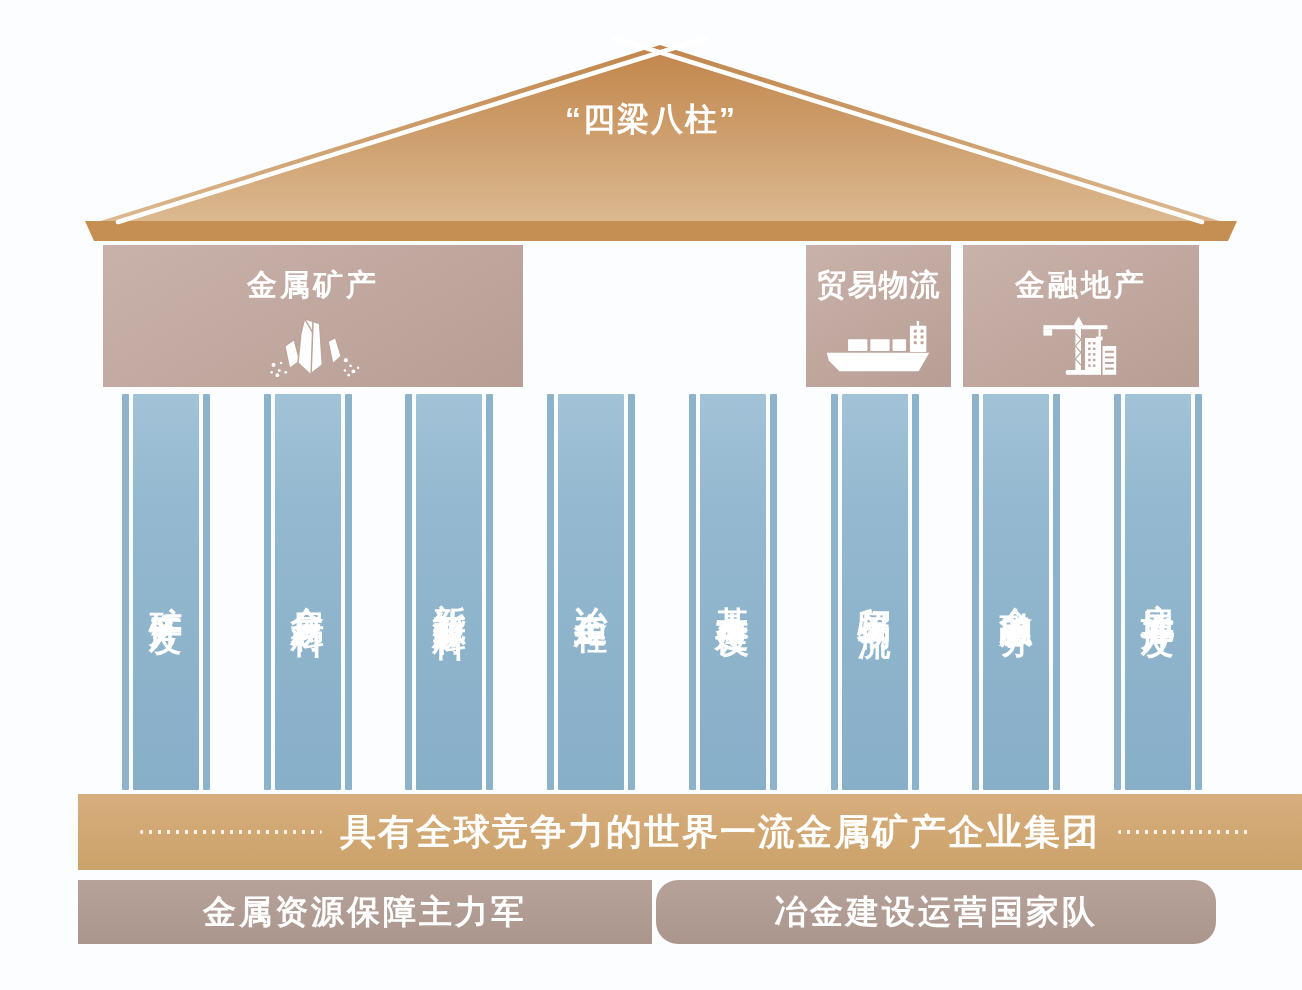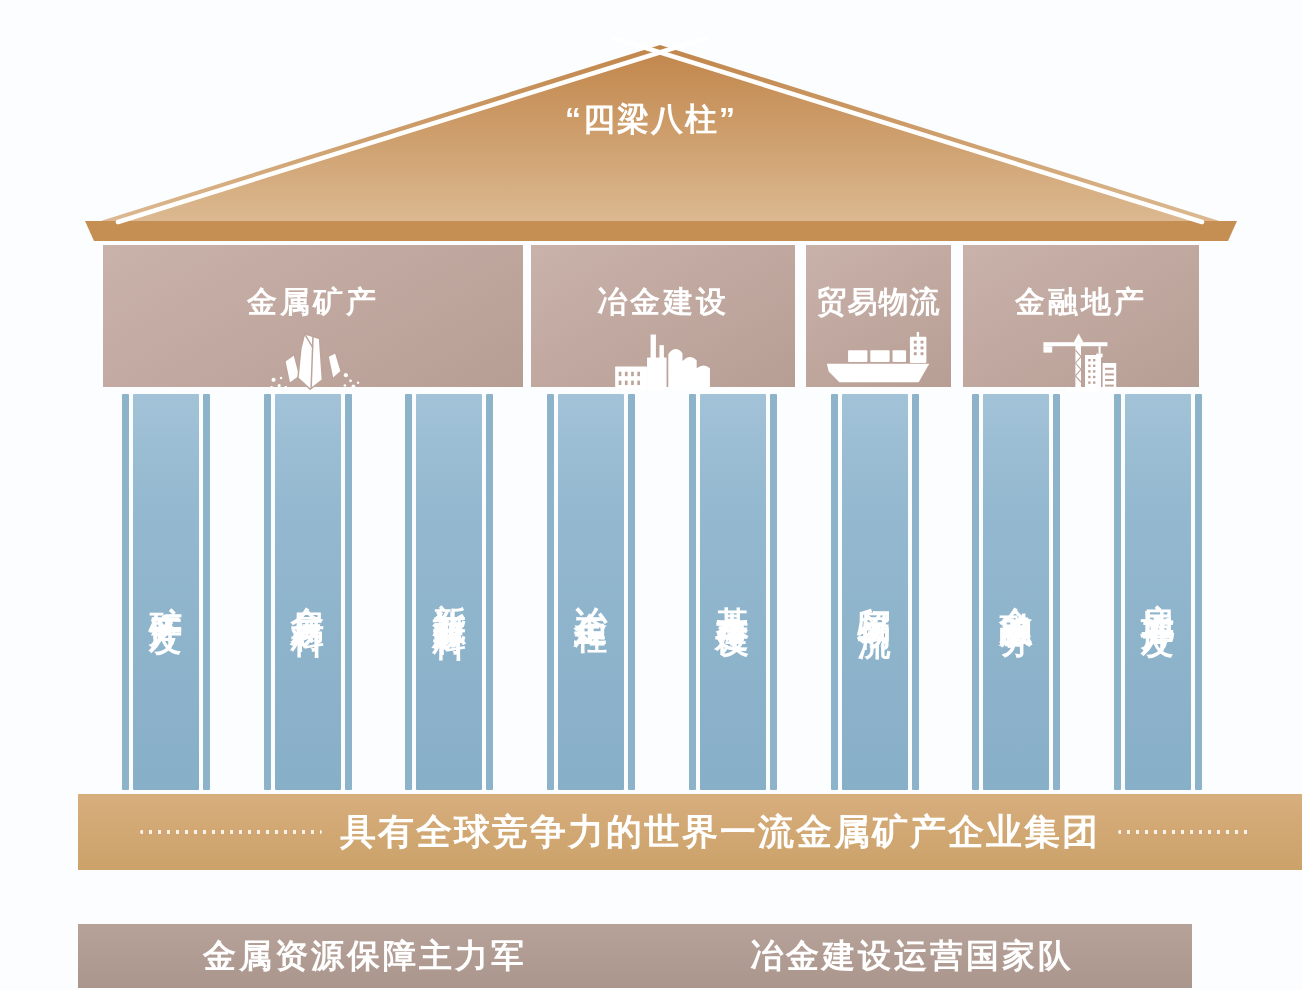--- a/index.html
+++ b/index.html
@@ -21,21 +21,21 @@
   .roof-title{
     position:absolute;left:0;right:0;top:96;text-align:center;
     color:var(--text);font-weight:700;font-size:32px;line-height:47px;
     top:96px;letter-spacing:2px;
   }
   
   .beam{
     position:absolute;top:245px;height:142px;
     background:linear-gradient(150deg,var(--beam-start) 0%,var(--beam-end) 100%);
     display:flex;flex-direction:column;align-items:center;justify-content:flex-start;
-    padding-top:37px;box-sizing:border-box;
+    padding-top:20px;box-sizing:border-box;
   }
   .beam-label{
     color:var(--text);font-weight:700;font-size:30px;letter-spacing:3px;
     margin-bottom:8px;white-space:nowrap;
   }
   .beam-icon{height:64px;display:flex;align-items:flex-end;justify-content:center;}
   .beam-icon svg{display:block;}
   
   .pillars{
     position:absolute;left:122px;top:394px;width:1080px;height:396px;
@@ -67,24 +67,24 @@
     height:4px;border-radius:2px;
     background-image:repeating-linear-gradient(90deg,rgba(255,255,255,.85) 0 3px,rgba(255,255,255,0) 3px 9px);
   }
   .dotted-left{width:182px;}
   .dotted-right{width:132px;}
   
   .foundation-block{
     position:absolute;top:880px;height:64px;
     background:linear-gradient(180deg,var(--foundation-start) 0%,var(--foundation-end) 100%);
     display:flex;align-items:center;justify-content:center;
-    color:var(--text);font-weight:700;font-size:33px;letter-spacing:3px;margin-top:44px;
+    color:var(--text);font-weight:700;font-size:33px;letter-spacing:3px;
   }
   .foundation-left{left:78px;width:574px;}
-  .foundation-right{left:632px;width:560px;}
+  .foundation-right{left:656px;width:560px;border-radius:22px;}
 </style>
 </head>
 <body>
 
 <div class="stage">
 
   <svg class="roof-svg" width="1302" height="250" viewBox="0 0 1302 250">
     <defs>
       <linearGradient id="roofGrad" x1="0" y1="0" x2="0" y2="1">
         <stop offset="0" stop-color="#c1854a"></stop>
@@ -124,44 +124,20 @@
             <circle cx="96" cy="53" r="1.5"></circle>
           <circle cx="90" cy="58" r="1.4"></circle>
             <circle cx="99" cy="59" r="2.0"></circle>
           <circle cx="94" cy="63" r="1.4"></circle>
             <circle cx="104" cy="55" r="1.3"></circle>
         </g>
       </svg>
     </div>
   </div>
 
-  <div class="beam" style="left:531px;width:264px;">
-    <div class="beam-label">冶金建设</div>
-    <div class="beam-icon">
-      <svg width="118" height="62" viewBox="0 0 120 70">
-        <g fill="#ffffff">
-          <rect x="6" y="40" width="36" height="26" rx="1"></rect>
-          <rect x="46" y="4" width="6" height="62"></rect>
-          <rect x="56" y="16" width="5" height="50"></rect>
-          <rect x="42" y="30" width="22" height="36"></rect>
-          <path d="M66,66 L66,26 Q74,15 82,25 L82,34 Q90,25 98,33 L98,42 Q106,36 113,42 L113,66 Z"></path>
-        </g>
-        <g fill="var(--beam-icon-detail)">
-          <rect x="10" y="46" width="3" height="5"></rect>
-            <rect x="17" y="46" width="3" height="5"></rect>
-          <rect x="24" y="46" width="3" height="5"></rect>
-            <rect x="31" y="46" width="3" height="5"></rect>
-          <rect x="10" y="56" width="3" height="5"></rect>
-            <rect x="17" y="56" width="3" height="5"></rect>
-          <rect x="24" y="56" width="3" height="5"></rect>
-            <rect x="31" y="56" width="3" height="5"></rect>
-        </g>
-      </svg>
-    </div>
-  </div>
 
   <div class="beam" style="left:806px;width:145px;">
     <div class="beam-label" style="letter-spacing:1px;">贸易物流</div>
     <div class="beam-icon">
       <svg width="118" height="58" viewBox="0 0 120 60">
         <g fill="#ffffff">
           <polygon points="6,34 112,34 101,53 19,53 8,42"></polygon>
           <rect x="28" y="20" width="20" height="12" rx="1"></rect>
           <rect x="51" y="20" width="20" height="12" rx="1"></rect>
           <rect x="74" y="20" width="14" height="12" rx="1"></rect>

